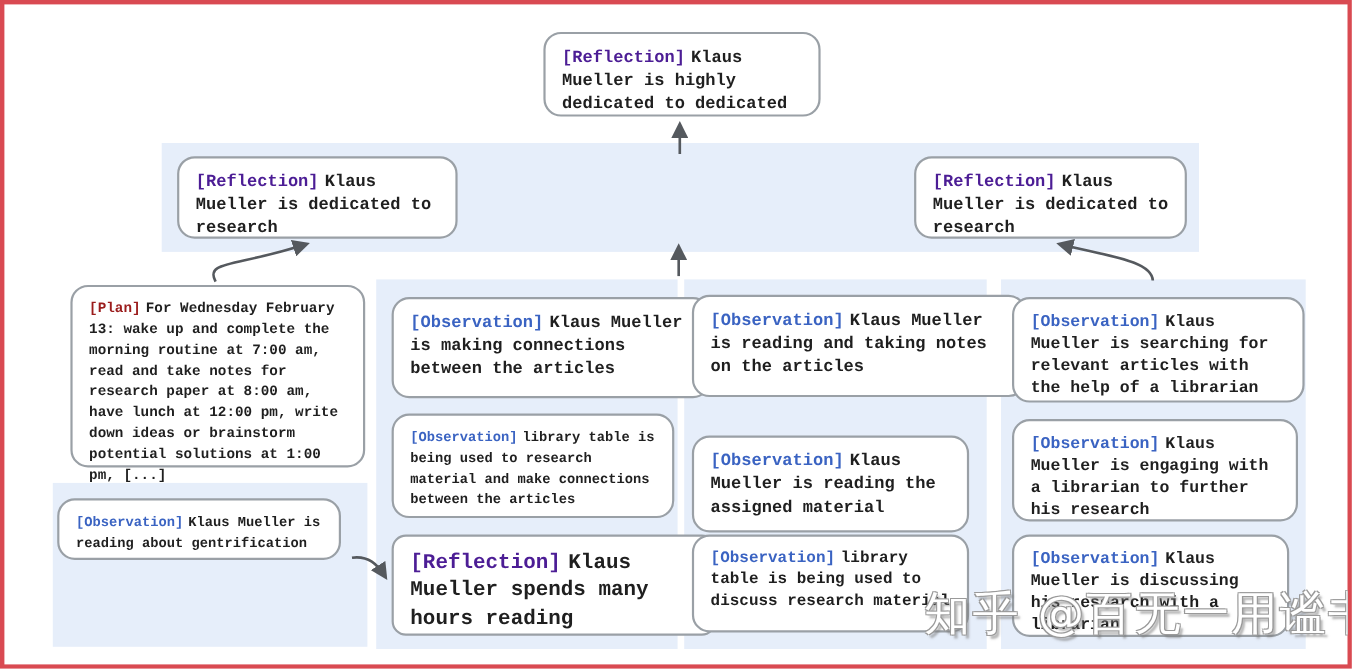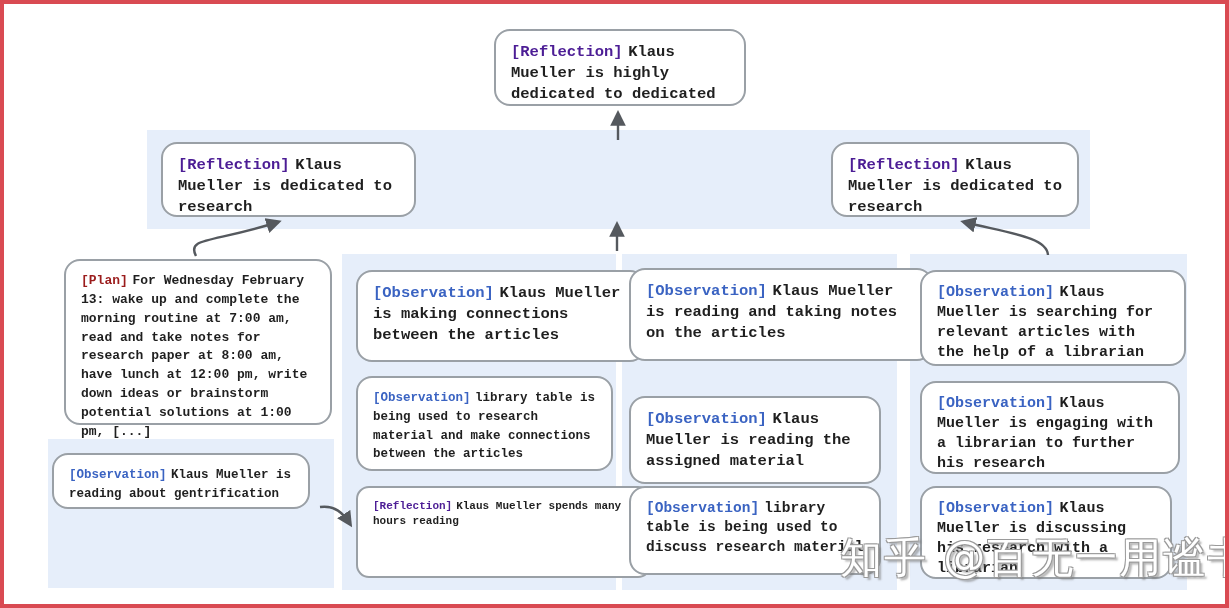--- a/index.html
+++ b/index.html
@@ -37,21 +37,21 @@
   
   .n-root              {left:490px; top:25px;  width:252px; height:77px;  font-size:15.5px;}
   .n-reflection-left   {left:157px; top:138px; width:255px; height:75px;  font-size:15.5px;}
   .n-reflection-mid    {left:483px; top:138px; width:259px; height:75px;  font-size:15.5px;}
   .n-reflection-right  {left:827px; top:138px; width:248px; height:75px;  font-size:15.5px;}
   .n-plan              {left:60px;  top:255px; width:268px; height:166px; font-size:13px; line-height:1.45;}
   .n-obs-gentrification{left:48px;  top:449px; width:258px; height:56px;  font-size:12.5px; line-height:1.5;}
   .n-obs-urban-design  {left:56px;  top:517px; width:258px; height:57px;  font-size:12.5px; line-height:1.5;}
   .n-obs-connections   {left:352px; top:266px; width:290px; height:92px;  font-size:15.5px;}
   .n-obs-lib-research  {left:352px; top:372px; width:257px; height:95px;  font-size:12.5px; line-height:1.5;}
-  .n-reflection-hours  {left:352px; top:482px; width:295px; height:92px;  font-size:11px;border-radius:13px;}
+  .n-reflection-hours  {left:352px; top:482px; width:295px; height:92px;  font-size:19px;border-radius:13px;}
   .n-obs-taking-notes  {left:625px; top:264px; width:304px; height:93px;  font-size:15.5px;}
   .n-obs-assigned      {left:625px; top:380px; width:252px; height:88px;  font-size:15.5px;margin-top:12px;}
   .n-obs-lib-discuss   {left:625px; top:482px; width:252px; height:89px;  font-size:14.5px;}
   .n-obs-searching     {left:916px; top:266px; width:266px; height:96px;  font-size:15px;}
   .n-obs-engaging      {left:916px; top:377px; width:260px; height:93px;  font-size:15px;}
   .n-obs-discussing    {left:916px; top:482px; width:252px; height:93px;  font-size:15px;}
 
   .c-row2 {left:143px; top:126px; width:943px; height:99px;}
   .c-left {left:44px;  top:435px; width:286px; height:149px;}
   .c-mid1 {left:338px; top:250px; width:274px; height:336px;}

